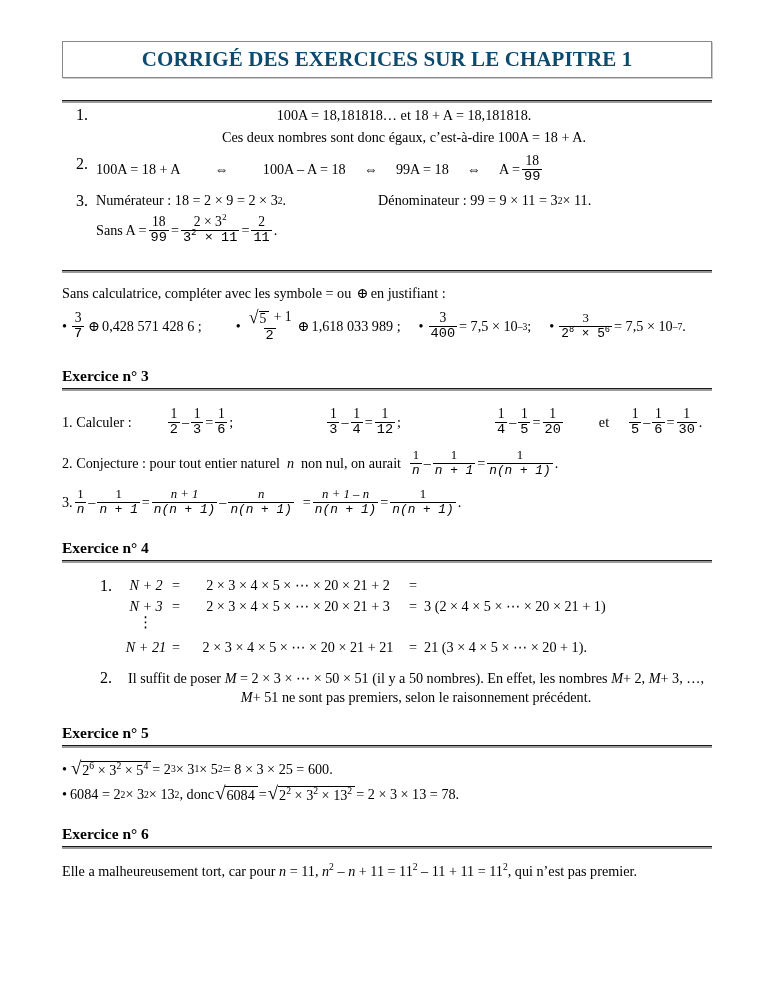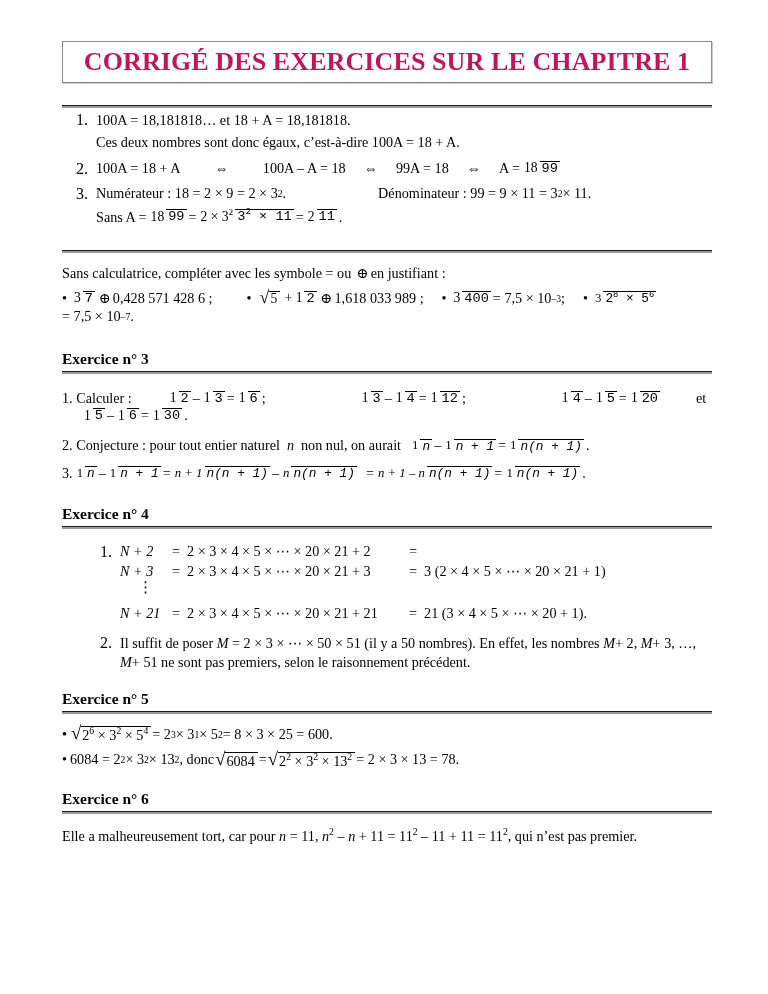--- a/index.html
+++ b/index.html
@@ -33,23 +33,23 @@
   .title-box {
     border: 1.5px solid #8a8a8a;
     box-shadow: 1px 1px 0 #c9c9c9;
     padding: 6px 0 7px 0;
     text-align: center;
     background: #fff;
     width: 650px;
     box-sizing: border-box;
   }
   .title-text {
-    color: #be185d;
+    color: #0c4a6e;
     font-weight: bold;
-    font-size: 26px;
+    font-size: 21px;
     letter-spacing: 0.1px;
     line-height: 1.05;
   }
 
   
   .section {
     margin-top: 22px;
   }
   .sec-head {
     font-weight: bold;
@@ -78,41 +78,41 @@
     display: flex;
     align-items: flex-start;
     margin-top: 3px;
   }
   .num-lbl {
     width: 26px;
     flex: 0 0 26px;
     text-align: right;
     padding-right: 8px;
   }
-  .num-body { flex: 1 1 auto; }
+  .num-body { flex: 1 1 auto; text-align: center; }
 
   .mathline {
     display: flex;
     align-items: center;
     flex-wrap: wrap;
     font-size: 14.2px;
     line-height: 1.25;
   }
   .mathline.mt { margin-top: 6px; }
 
   .it { font-style: italic; }
   .sp-s { display: inline-block; width: 7px; }
   .sp-m { display: inline-block; width: 18px; }
   .sp-l { display: inline-block; width: 34px; }
   .sp-xxl { display: inline-block; width: 92px; }
 
   
   .frac {
     display: inline-flex;
-    flex-direction: row;
+    flex-direction: column;
     align-items: center;
     vertical-align: middle;
     margin: 0 2px;
     font-size: 13.6px;
     line-height: 1.06;
     position: relative;
     top: -0.5px;
   }
   .frac > .num { padding: 0 2px; }
   .frac > .den {

